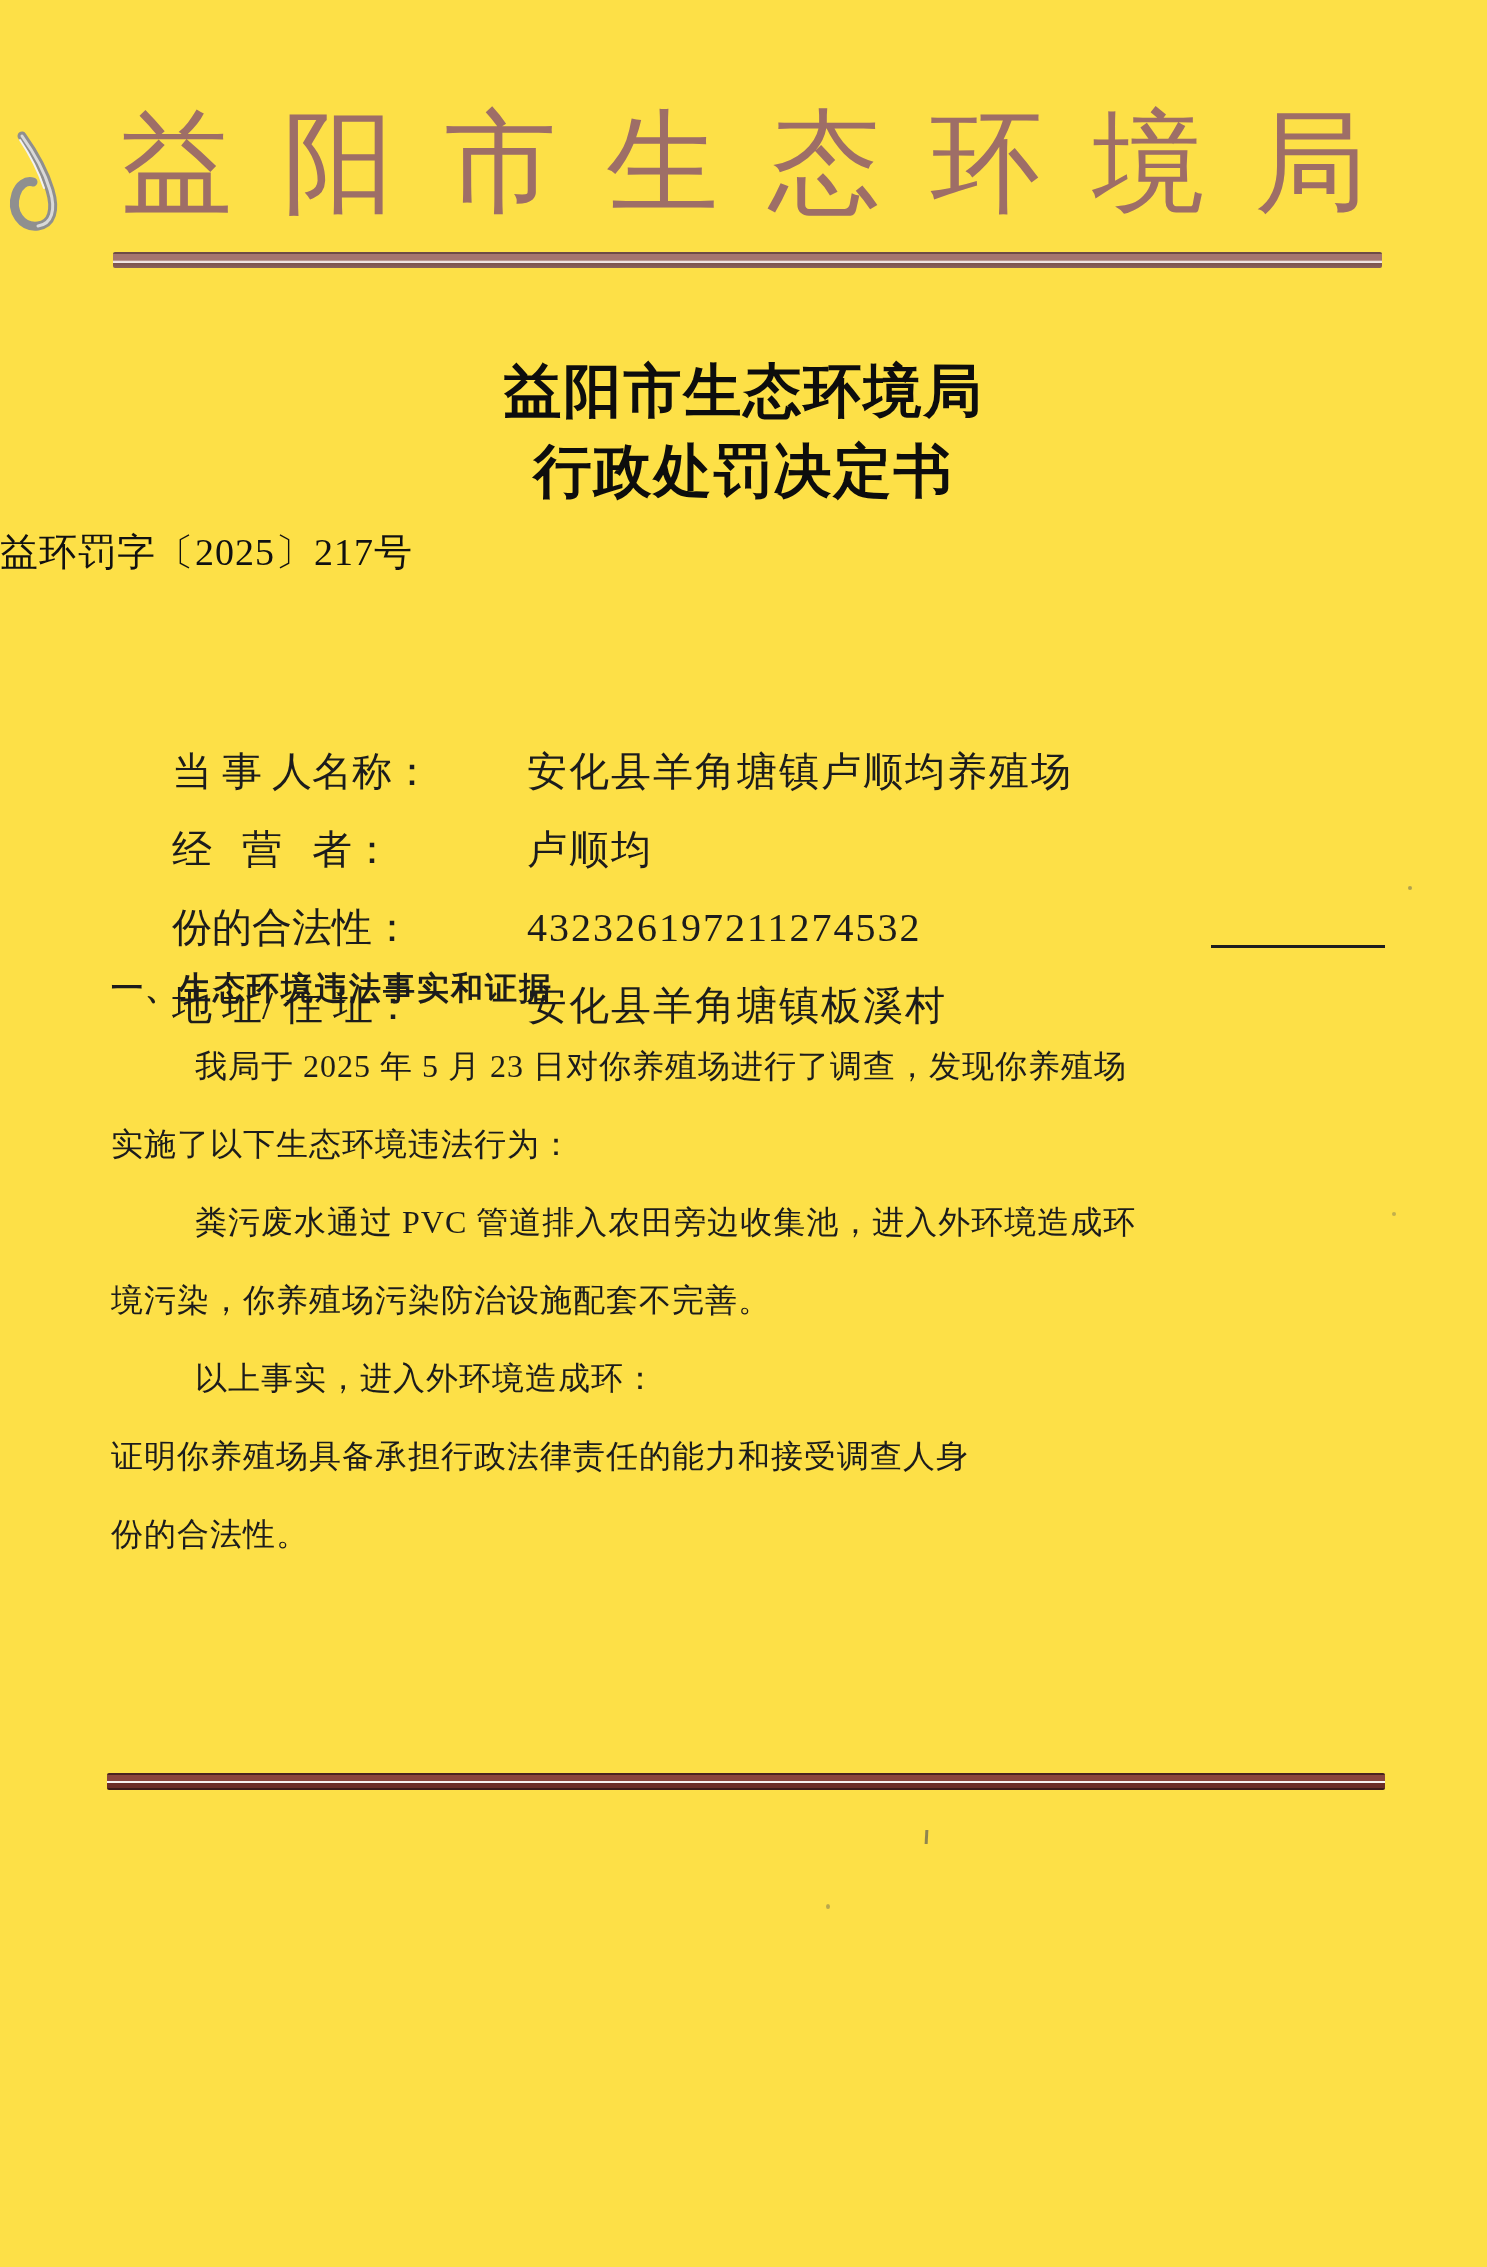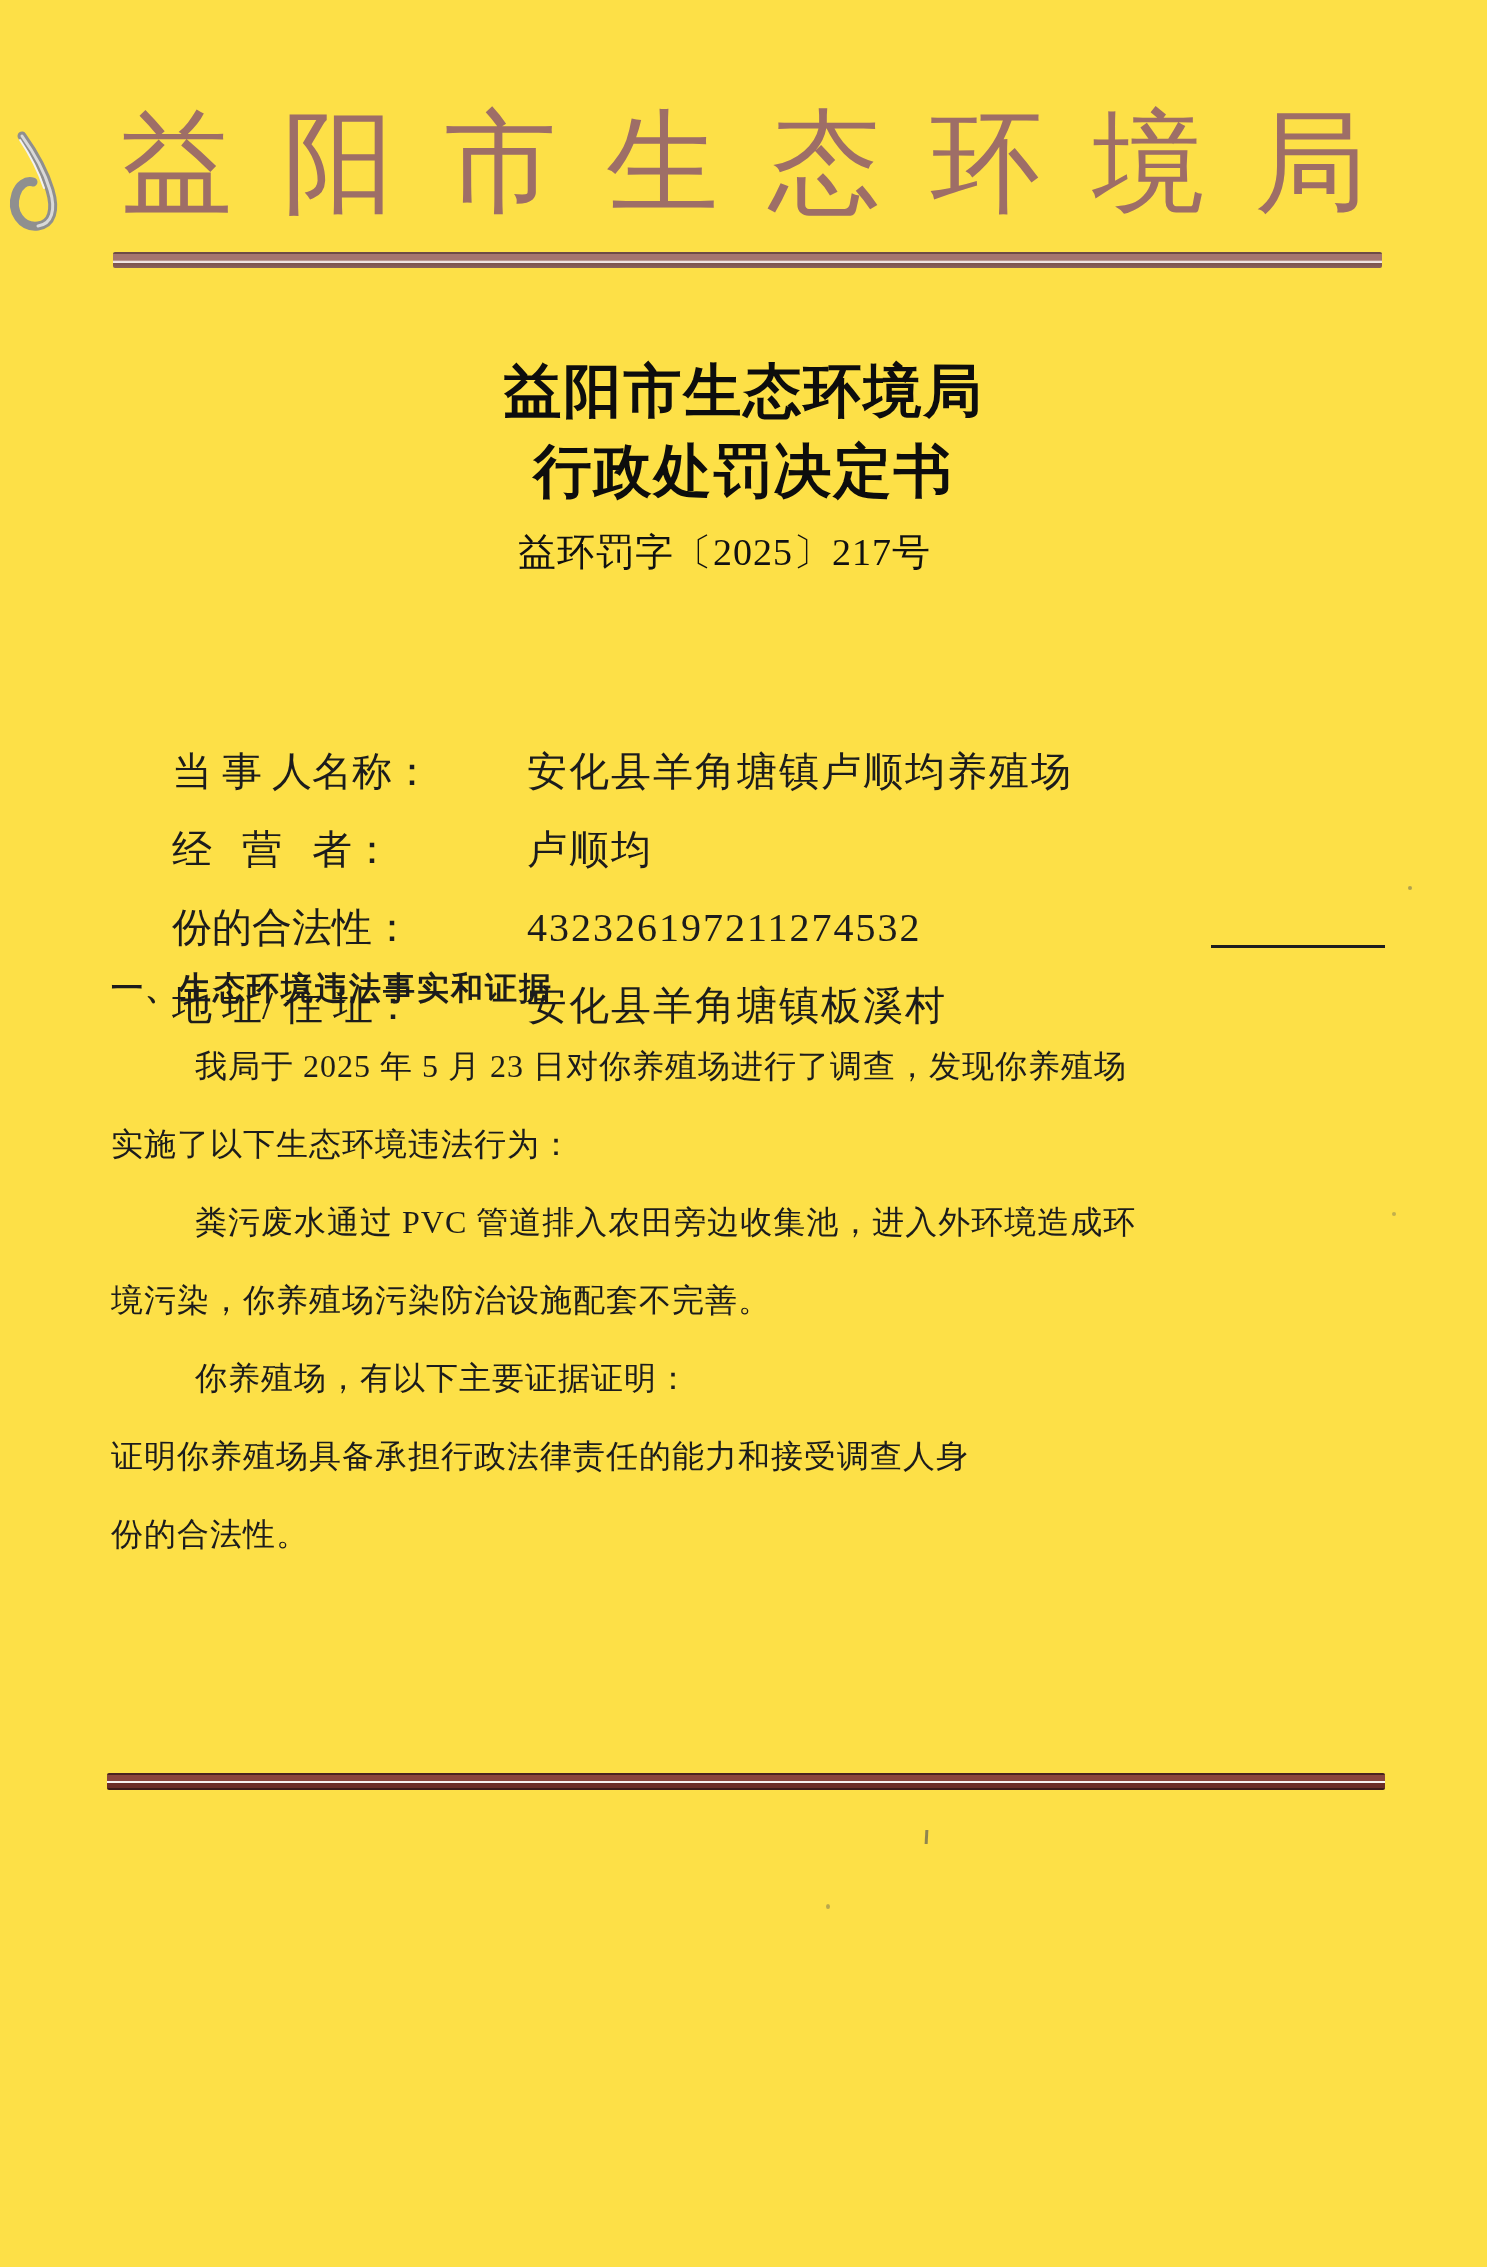--- a/index.html
+++ b/index.html
@@ -32,21 +32,21 @@
   
   .paperclip{position:absolute;left:0px;top:78px;}
   
   .doc-title{
     position:absolute;left:0;top:352px;width:1487px;
     text-align:center;font-size:58px;line-height:80px;font-weight:bold;
     letter-spacing:2px;color:#0d0d0d;white-space:pre;
   }
   .doc-number{
     position:absolute;left:0;top:522px;width:1449px;
-    text-align:center;font-size:38px;line-height:60px;
+    font-size:38px;line-height:60px;
     letter-spacing:1px;color:#111;white-space:pre;
   }
   
   .fields{position:absolute;left:112px;top:655px;width:1300px;}
   .field-row{height:78px;line-height:78px;font-size:40px;white-space:pre;}
   .field-label{display:inline-block;width:322px;white-space:pre;vertical-align:top;}
   .field-value{white-space:pre;letter-spacing:2px;margin-left:33px;}
   .sig-line{position:absolute;left:1211px;top:945px;width:174px;height:3px;background:#1e1e1e;}
   
   .body-block{position:absolute;left:111px;top:949px;width:1300px;}
@@ -104,21 +104,21 @@
     </div>
   </div>
   <div class="sig-line"></div>
 
   <div class="body-block">
     <div class="body-line bold">一、生态环境违法事实和证据</div>
     <div class="body-line indent">我局于 2025 年 5 月 23 日对你养殖场进行了调查，发现你养殖场</div>
     <div class="body-line">实施了以下生态环境违法行为：</div>
     <div class="body-line indent">粪污废水通过 PVC 管道排入农田旁边收集池，进入外环境造成环</div>
     <div class="body-line">境污染，你养殖场污染防治设施配套不完善。</div>
-    <div class="body-line indent">你养殖场，有以下主要证据证明：</div>
+    <div class="body-line indent">以上事实，进入外环境造成环：</div>
     <div class="body-line">证明你养殖场具备承担行政法律责任的能力和接受调查人身</div>
     <div class="body-line">份的合法性。</div>
   </div>
 
   <div class="bottom-rule"></div>
 
   <div class="artifact tick"></div>
   <div class="artifact dot1"></div>
   <div class="artifact dot2"></div>
   <div class="artifact dot3"></div>

